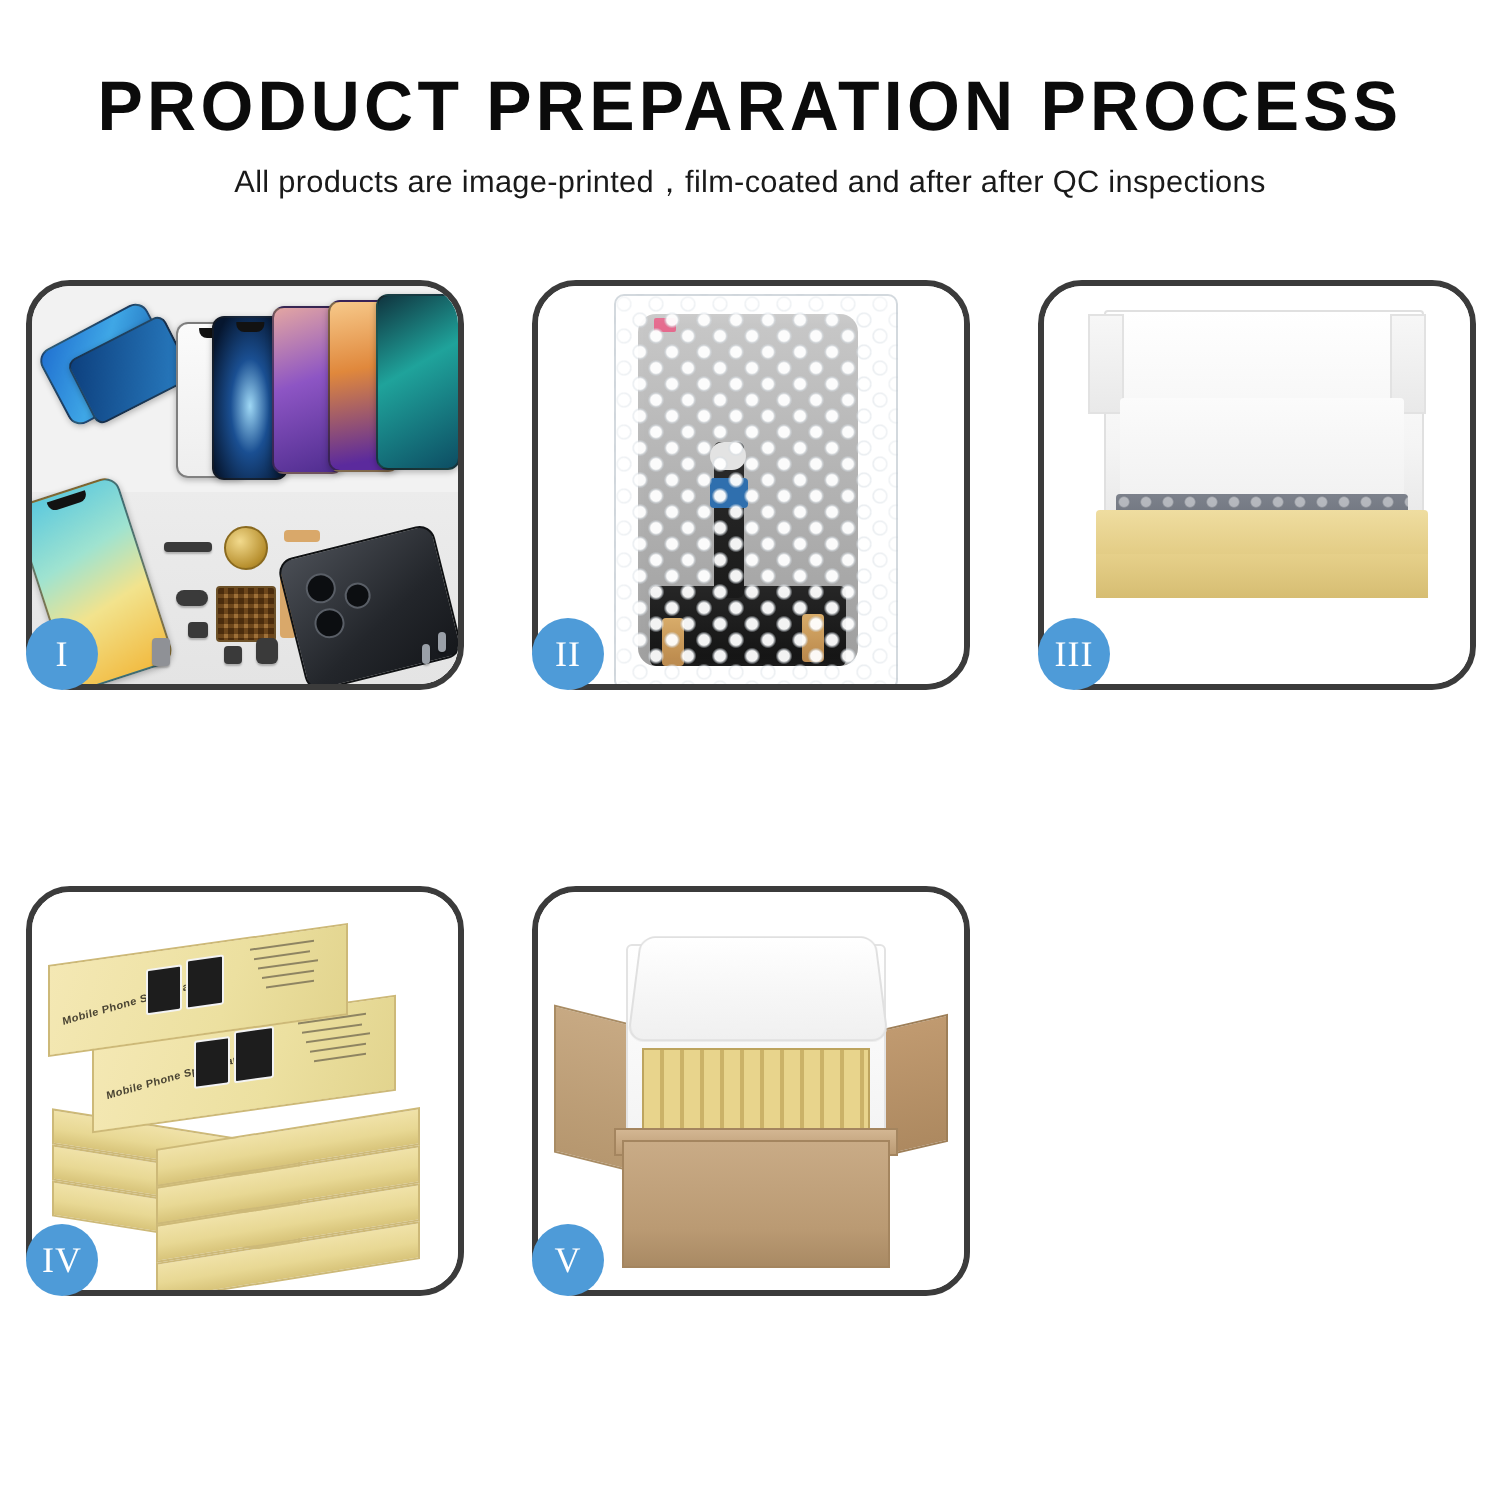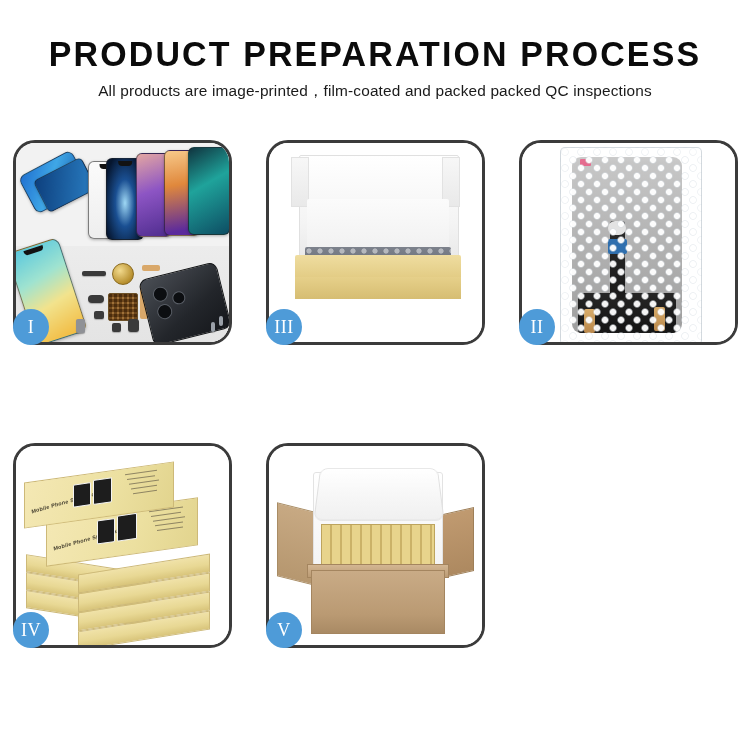--- a/index.html
+++ b/index.html
@@ -289,21 +289,21 @@
     background: rgba(222,200,164,.85);
     transform: skewX(-26deg) skewY(6deg);
   }
   .s-seal { position: absolute; background: rgba(150,120,85,.55); }
 </style>
 </head>
 <body>
 
 <div class="header">
   <div class="title">PRODUCT PREPARATION PROCESS</div>
-  <div class="subtitle">All products are image-printed，film-coated and packed packed QC inspections</div>
+  <div class="subtitle">All products are image-printed，film-coated and after after QC inspections</div>
 </div>
 
 <div class="grid">
 
   <div class="panel">
     <div class="panel-inner">
       <div class="scene-parts">
         <div class="floor"></div>
         <div class="ph ph-a"></div>
         <div class="ph ph-b"></div>
@@ -337,48 +337,48 @@
         </div>
         <div class="part" style="right:6px;bottom:16px;width:4px;height:10px;background:#9aa0a8;"></div>
         <div class="part" style="right:14px;bottom:10px;width:4px;height:10px;background:#9aa0a8;"></div>
       </div>
     </div>
     <div class="badge">I</div>
   </div>
 
   <div class="panel">
     <div class="panel-inner">
-      <div class="scene-tray">
-        <div class="tray-lid"></div>
-        <div class="tray-lid-flap-l"></div>
-        <div class="tray-lid-flap-r"></div>
-        <div class="tray-foam"></div>
-        <div class="tray-contents"></div>
-        <div class="tray-box"></div>
-        <div class="tray-box-face"></div>
-      </div>
-    </div>
-    <div class="badge">III</div>
-  </div>
-
-  <div class="panel">
-    <div class="panel-inner">
       <div class="scene-bubble">
         <div class="lcd-body"></div>
         <div class="lcd-base"></div>
         <div class="lcd-flex"></div>
         <div class="lcd-ic"></div>
         <div class="lcd-conn"></div>
         <div class="tab-gold" style="left:62px;top:166px;"></div>
         <div class="tab-gold" style="left:132px;top:164px;"></div>
         <div class="pink-tag"></div>
         <div class="bubbles"></div>
       </div>
     </div>
     <div class="badge">II</div>
+  </div>
+
+  <div class="panel">
+    <div class="panel-inner">
+      <div class="scene-tray">
+        <div class="tray-lid"></div>
+        <div class="tray-lid-flap-l"></div>
+        <div class="tray-lid-flap-r"></div>
+        <div class="tray-foam"></div>
+        <div class="tray-contents"></div>
+        <div class="tray-box"></div>
+        <div class="tray-box-face"></div>
+      </div>
+    </div>
+    <div class="badge">III</div>
   </div>
 
   <div class="panel">
     <div class="panel-inner">
       <div class="scene-stack">
 
         <div class="rbox" style="left:10px;top:118px;width:122px;height:16px;transform:skewY(9deg);"></div>
         <div class="rbox" style="left:10px;top:136px;width:122px;height:16px;transform:skewY(9deg);"></div>
         <div class="rbox" style="left:10px;top:154px;width:122px;height:16px;transform:skewY(9deg);"></div>
 

